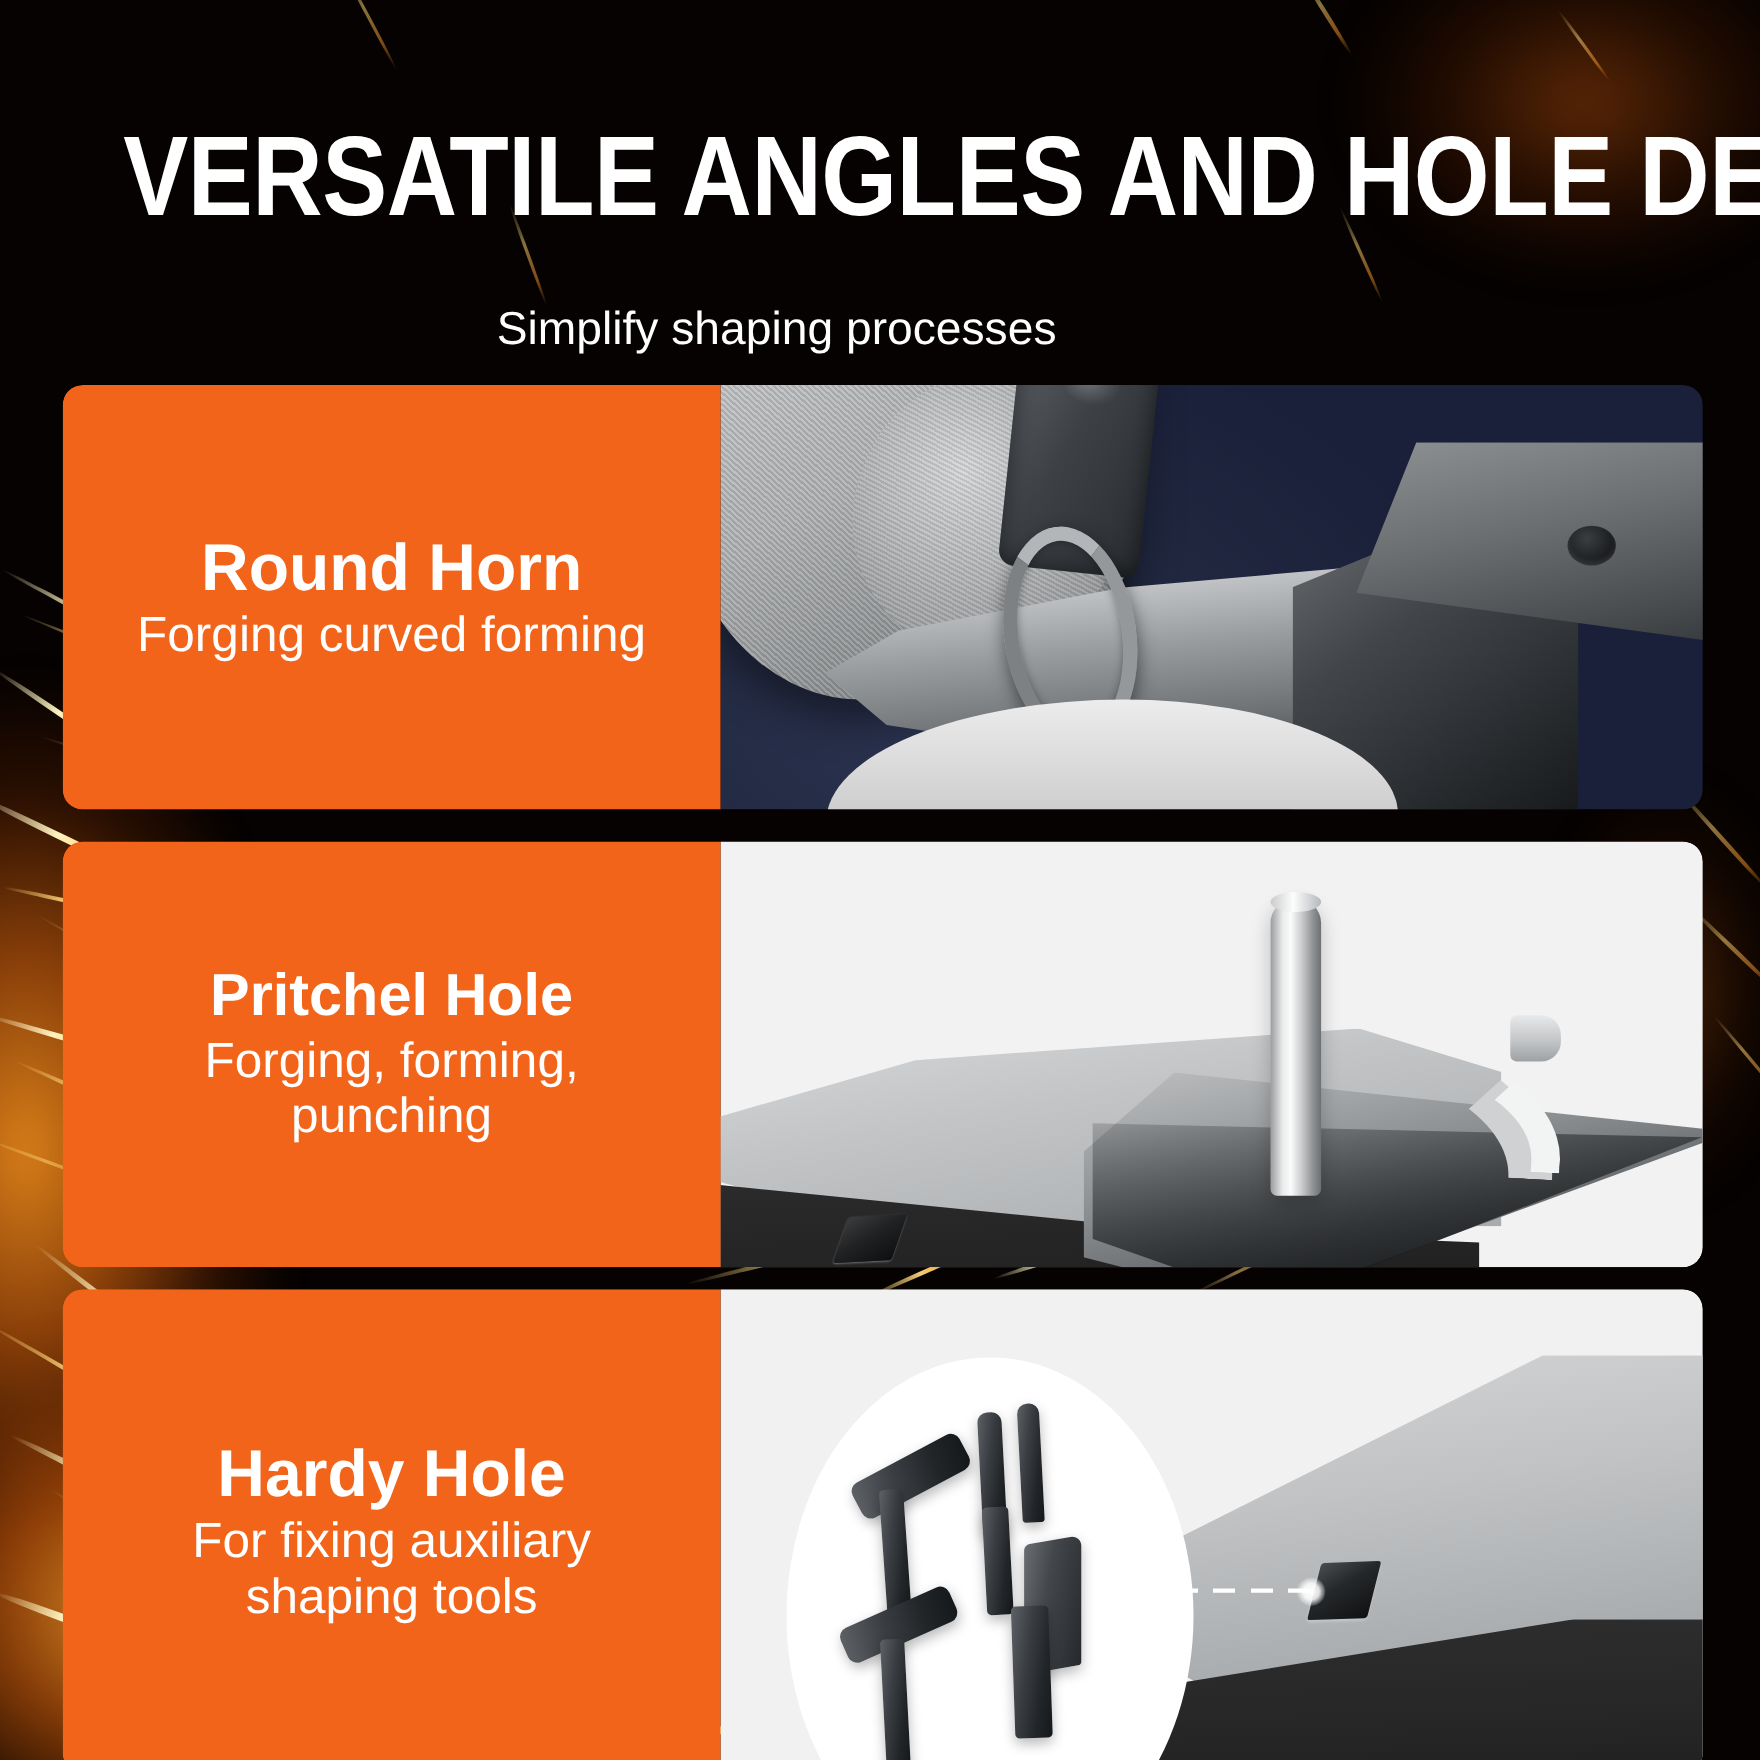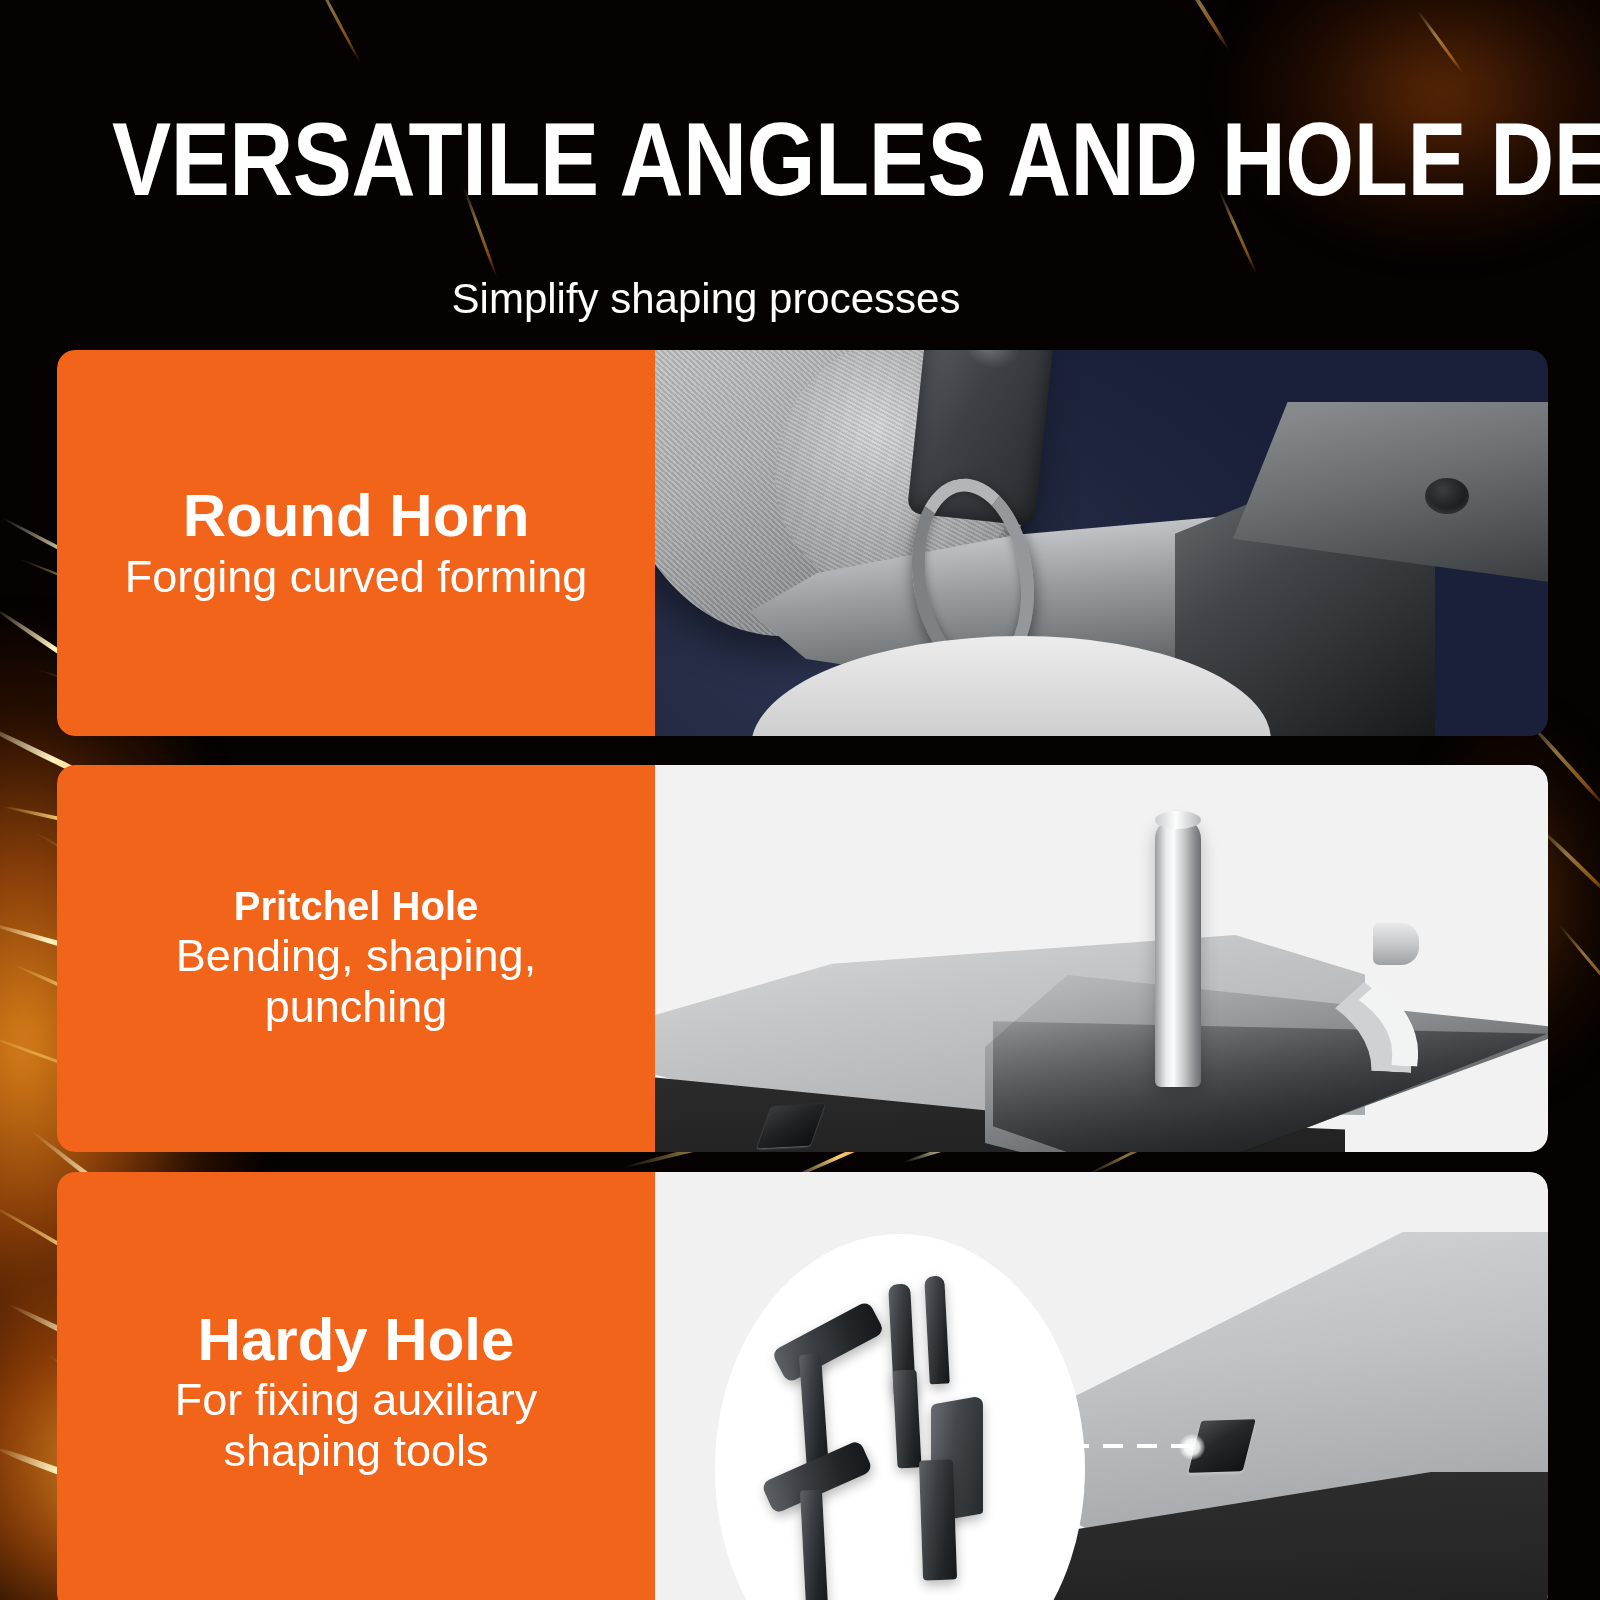--- a/index.html
+++ b/index.html
@@ -125,21 +125,21 @@
   .panel-sub {
     color:#fff;
     font-weight:400;
     font-size:45px;
     line-height:1.12;
     text-align:center;
     margin-top:4px;
   }
   #card-1 .panel-heading { font-size:60px; }
   #card-1 .panel-sub { font-size:45px; }
-  #card-2 .panel-heading { font-size:40px; }
+  #card-2 .panel-heading { font-size:54px; }
   #card-3 .panel-heading { font-size:60px; }
 
   .photo {
     position:relative;
     flex:1 1 auto;
     overflow:hidden;
     border-radius:0 18px 18px 0;
   }
 
   
@@ -445,21 +445,21 @@
       <div class="ph1-face"></div>
       <div class="ph1-facehole"></div>
       <div class="ph1-ring"></div>
       <div class="ph1-anvilbody"></div>
     </div>
   </div>
 
   <div class="card" id="card-2">
     <div class="panel">
       <div class="panel-heading">Pritchel Hole</div>
-      <div class="panel-sub">Bending, shaping, punching</div>
+      <div class="panel-sub">Forging, forming, punching</div>
     </div>
     <div class="photo photo-pritchel">
       <div class="ph2-top"></div>
       <div class="ph2-side"></div>
       <div class="ph2-horn"></div>
       <div class="ph2-hornshadow"></div>
       <div class="ph2-bend"></div>
       <div class="ph2-bend2"></div>
       <div class="ph2-bendtip"></div>
       <div class="ph2-rod"></div>

